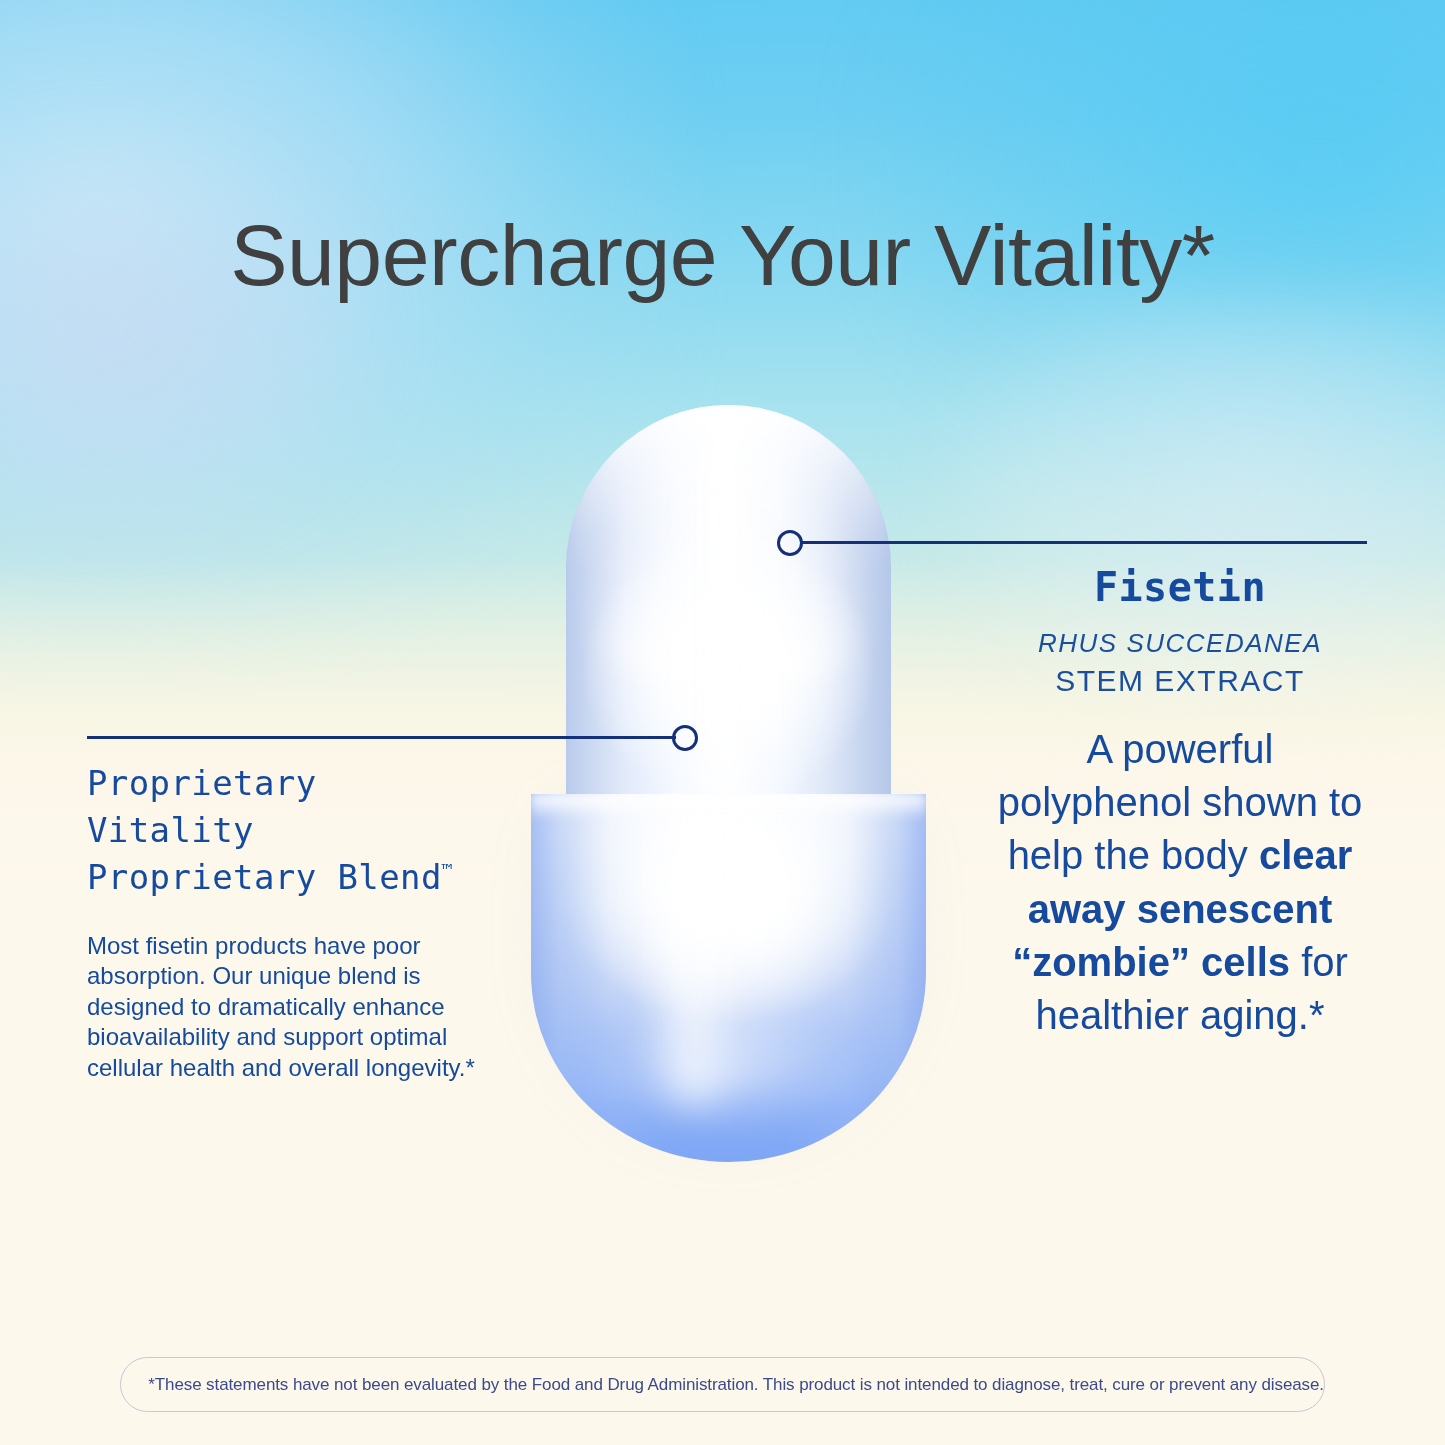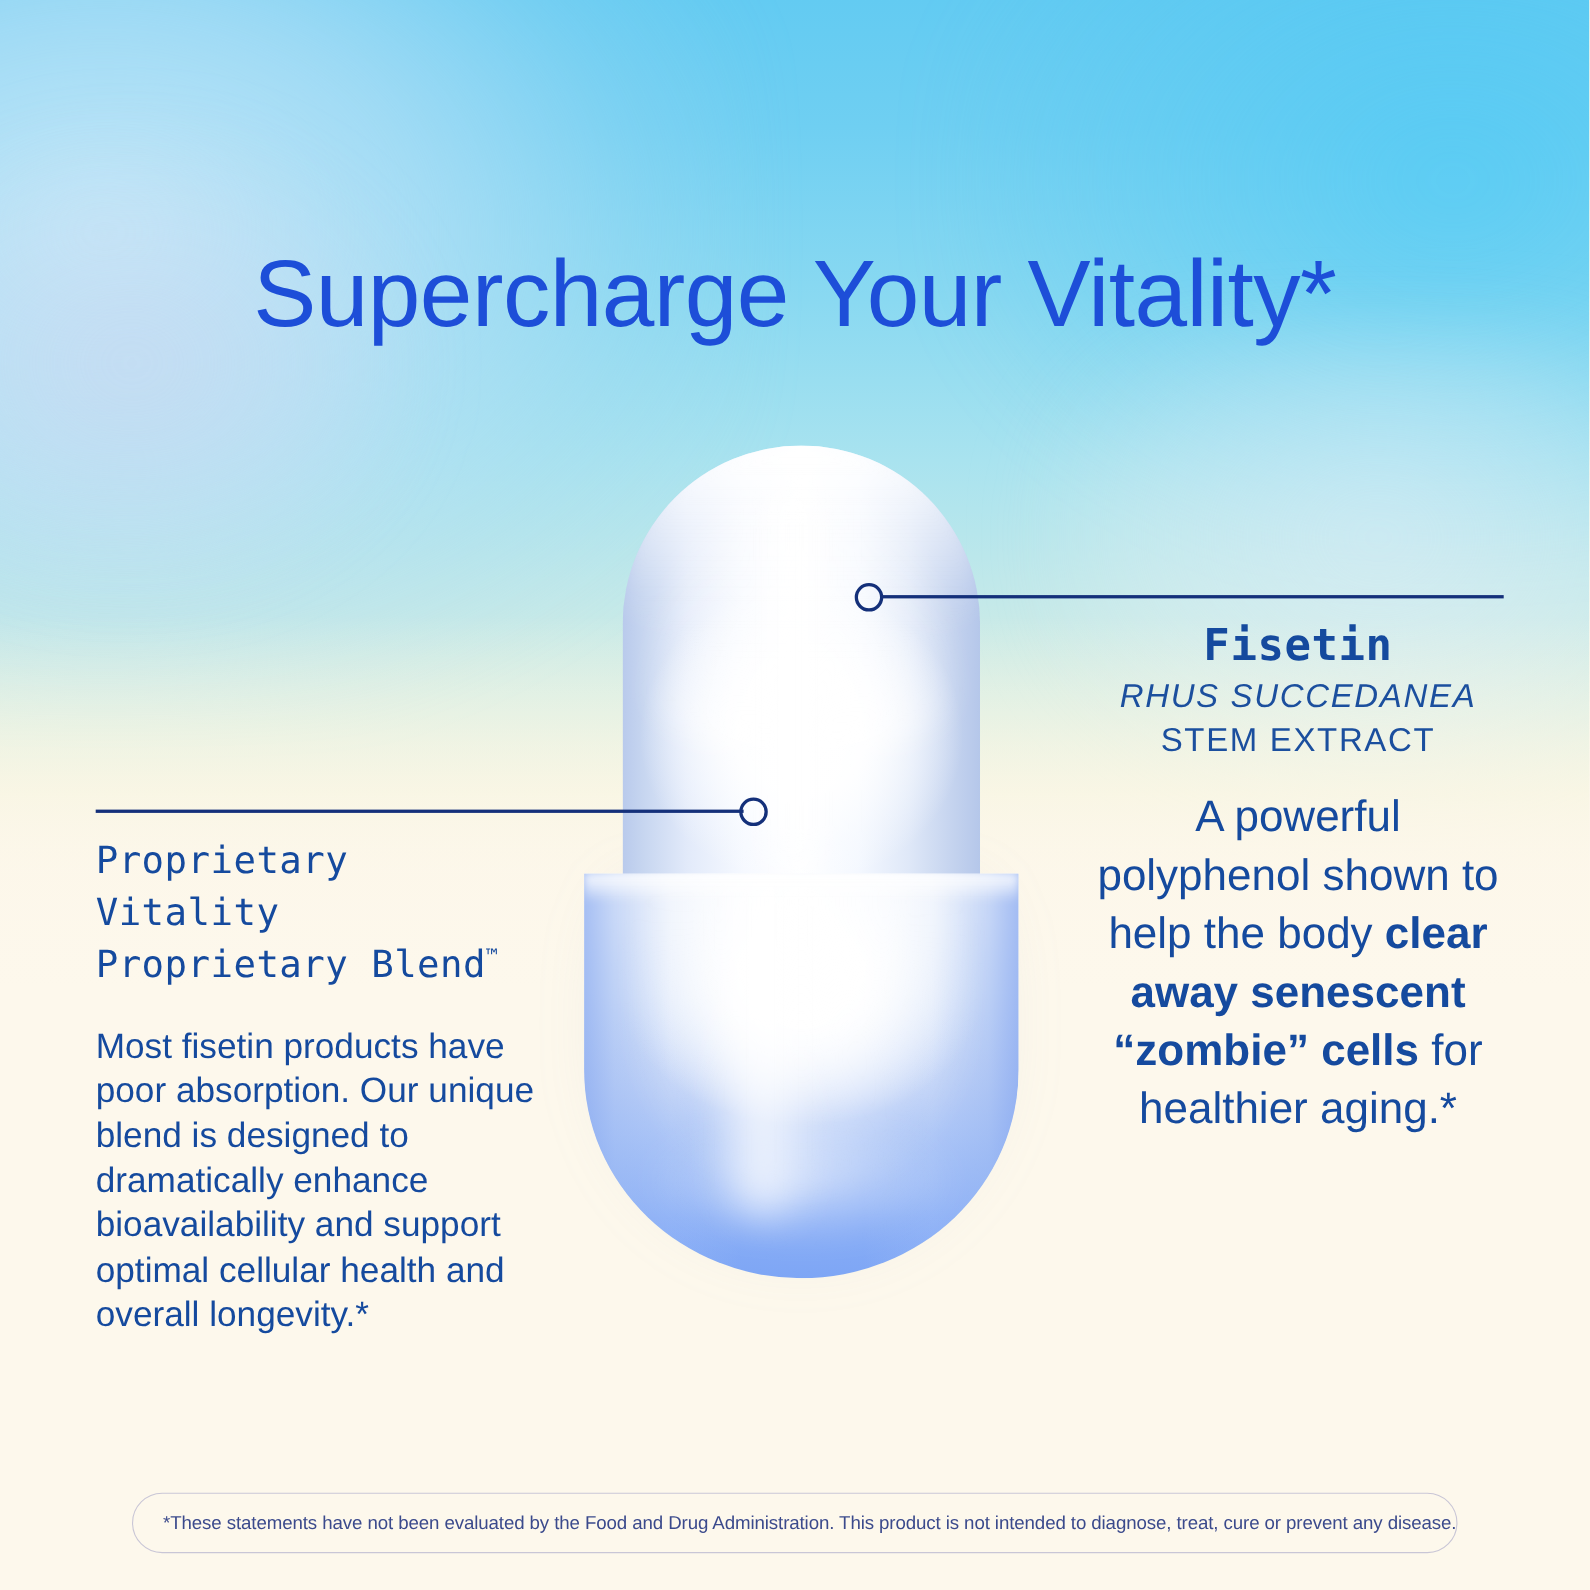--- a/index.html
+++ b/index.html
@@ -98,26 +98,26 @@
         rgba(253,248,236,0.75) 22%,
         #fdf8ec 48%,
         #fdf8ec 100%);
   }
 
   
   .title {
     position: absolute;
     left: 0;
     right: 0;
-    top: 164px;
+    top: 152px;
     text-align: center;
     font-size: 86px;
     font-weight: 400;
     letter-spacing: -0.5px;
-    color: #1d4ed8;
+    color: #404040;
     line-height: 1.05;
     white-space: nowrap;
   }
 
   
   .capsule-wrap {
     position: absolute;
     left: 495px;
     top: 390px;
     width: 465px;
@@ -325,22 +325,22 @@
   }
   .callout-right .c-title {
     font-family: "DejaVu Sans Mono", "Liberation Mono", monospace;
     font-weight: 700;
     font-size: 40px;
     letter-spacing: 0.5px;
     line-height: 1.15;
     color: #154a9e;
   }
   .callout-right .c-latin {
-    margin-top: 4px;
-    font-size: 30px;
+    margin-top: 16px;
+    font-size: 26px;
     font-style: italic;
     letter-spacing: 1.5px;
     line-height: 1.34;
     color: #1b4f9e;
   }
   .callout-right .c-latin2 {
     font-size: 30px;
     font-style: normal;
     letter-spacing: 1.5px;
     line-height: 1.34;
@@ -370,21 +370,21 @@
     line-height: 1.38;
     color: #154a9e;
   }
   .callout-left .c-title sup {
     font-size: 18px;
     vertical-align: super;
     line-height: 0;
   }
   .callout-left .c-body {
     margin-top: 30px;
-    font-size: 32px;
+    font-size: 24px;
     line-height: 1.27;
     color: #154a9e;
   }
 
   
   .disclaimer {
     position: absolute;
     left: 120px;
     top: 1357px;
     width: 1205px;

